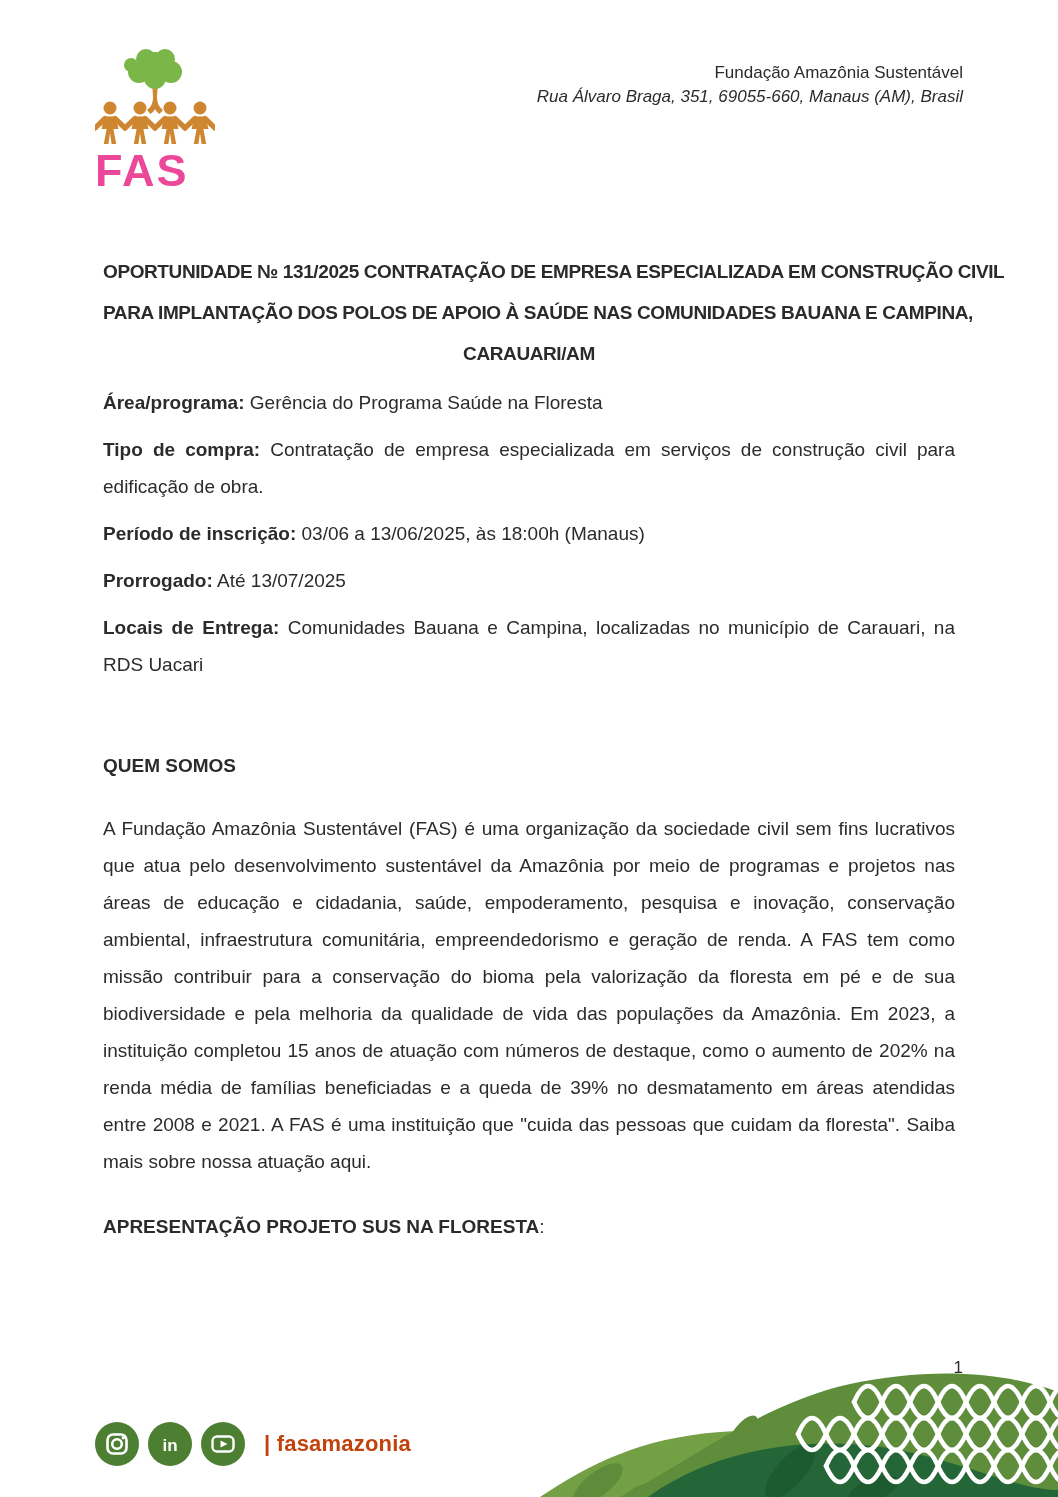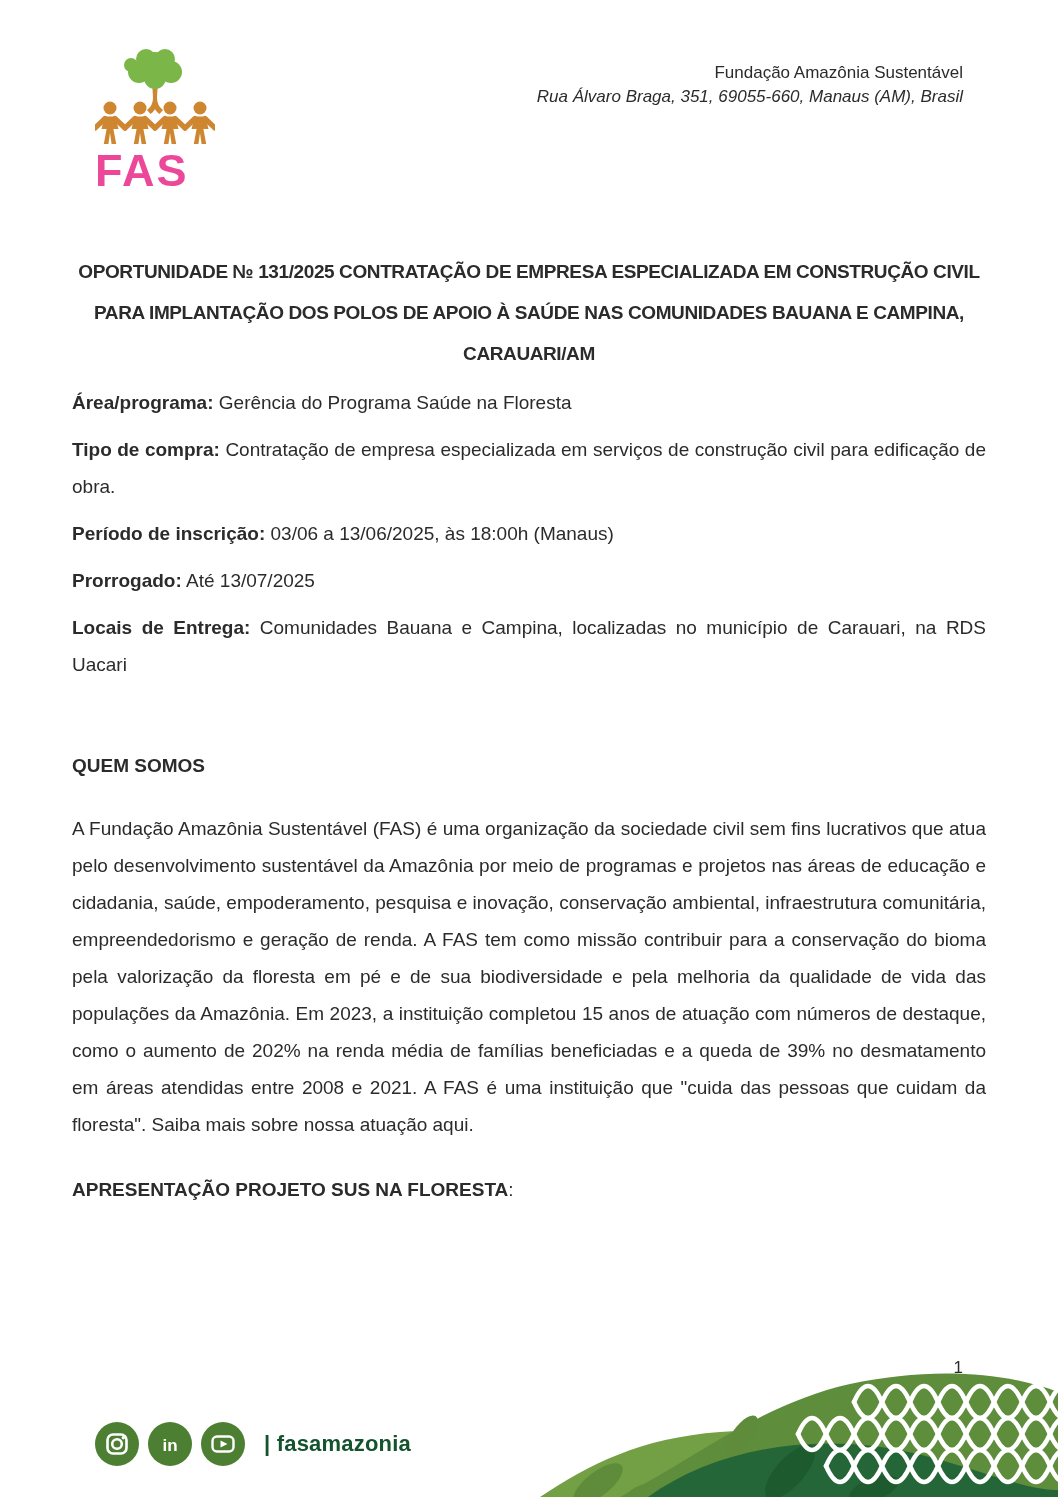--- a/index.html
+++ b/index.html
@@ -13,34 +13,34 @@
   .logo{width:140px;}
   .logo-mark{display:block;width:120px;height:100px;}
   .logo-text{font-size:45px;font-weight:600;color:#ec4899;letter-spacing:2px;line-height:1;margin-top:3px;}
   .letterhead-right{text-align:right;font-size:17px;line-height:24px;padding-top:16px;}
   .italic{font-style:italic;}
   .pre{white-space:pre;}
   
   .doc-title{margin:58px 0 0 0;text-align:center;font-weight:bold;font-size:19px;line-height:41px;letter-spacing:-0.4px;}
   .doc-title .t-line{white-space:nowrap;}
   
-  .content{padding:0 72px;}
+  .content{padding:0 103px;}
   .fields{margin-top:10px;}
   .field{margin:0 0 10px 0;font-size:19px;line-height:37px;text-align:justify;}
   .field .lbl{font-weight:bold;}
   .section-heading{font-size:19px;font-weight:bold;line-height:37px;margin:64px 0 0 0;}
   .body-par{font-size:19px;line-height:37px;text-align:justify;margin:26px 0 0 0;}
   .apres{margin:28px 0 0 0;font-size:19px;line-height:37px;}
   .apres .hd{font-weight:bold;}
   
   .page-number{position:absolute;top:1358px;right:95px;font-size:17px;line-height:20px;}
   .footer-art{position:absolute;left:0;bottom:0;width:1058px;height:165px;display:block;}
   .social-bar{position:absolute;left:95px;top:1422px;display:flex;align-items:center;gap:9px;z-index:2;}
   .social-bar svg{width:44px;height:44px;display:block;}
-  .social-label{margin-left:10px;font-size:22px;font-weight:600;color:#14532d;letter-spacing:0.2px;}
+  .social-label{margin-left:10px;font-size:22px;font-weight:600;color:#c2410c;letter-spacing:0.2px;}
 </style>
 </head>
 <body>
 
 <div class="page">
 
   <header class="letterhead">
     <div class="logo">
       <svg class="logo-mark" viewBox="0 0 120 100" aria-hidden="true">
         <defs>

